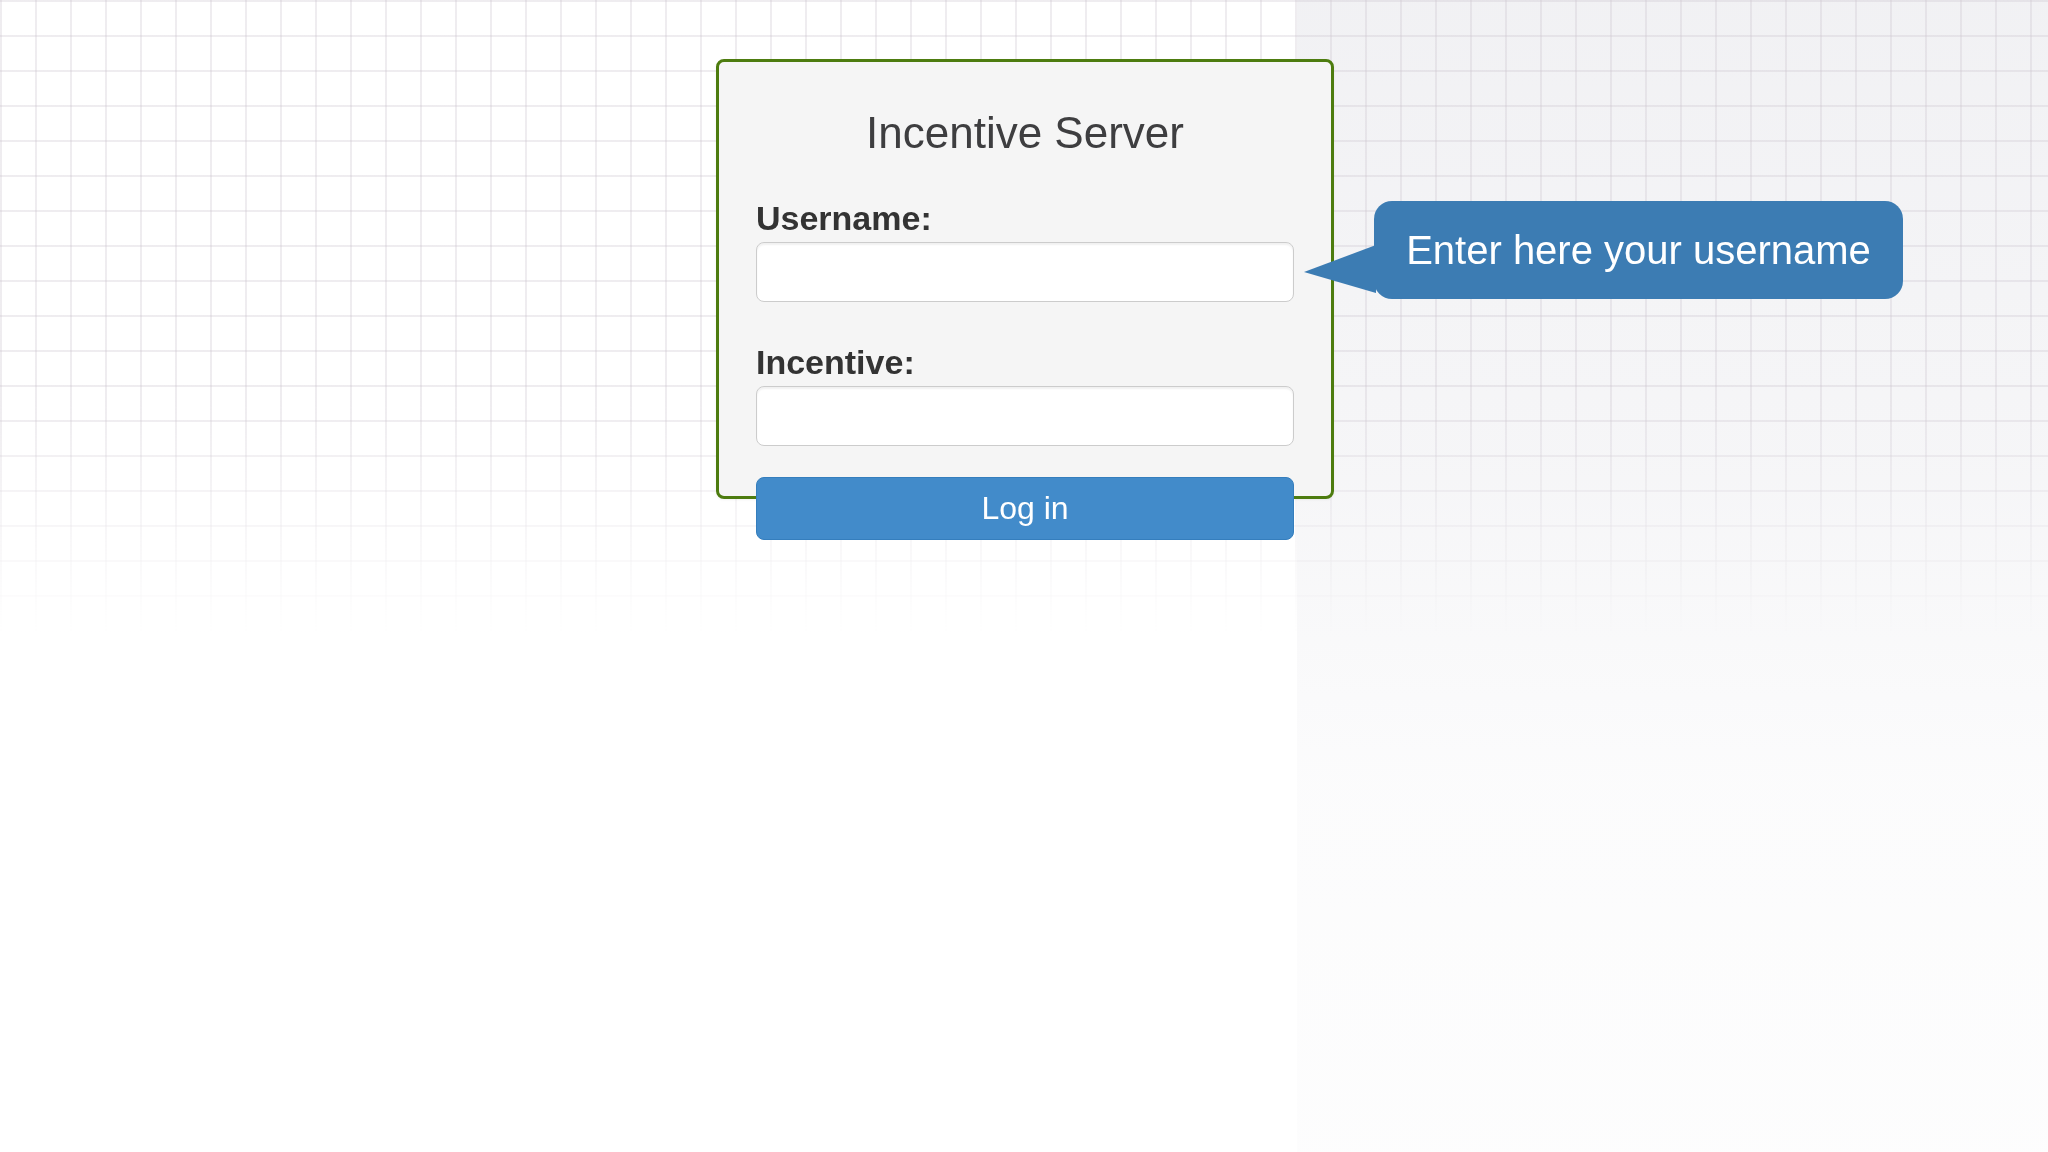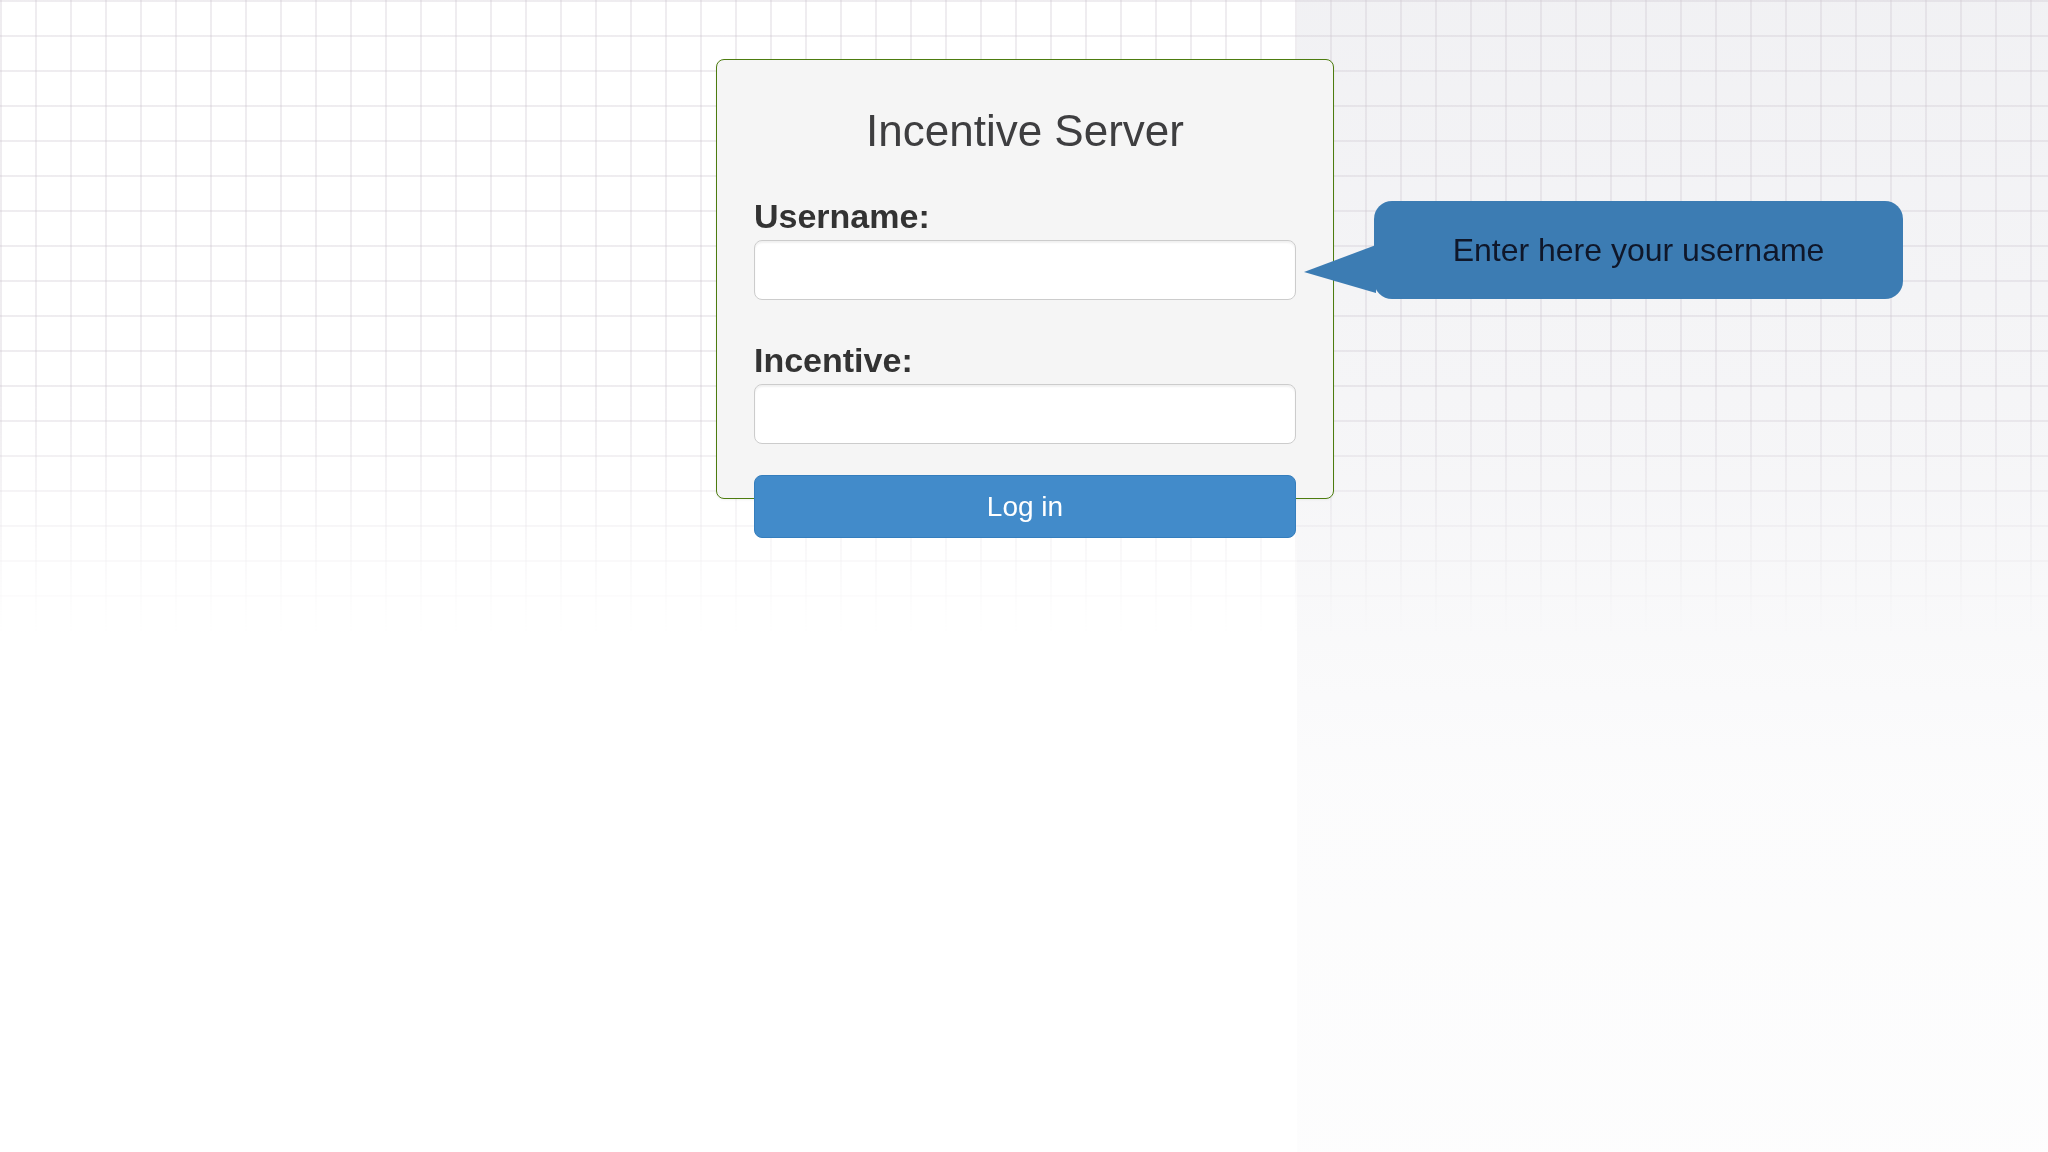--- a/index.html
+++ b/index.html
@@ -40,21 +40,21 @@
   }
 
   .login-panel {
     position: absolute;
     left: 716px;
     top: 59px;
     width: 618px;
     height: 440px;
     box-sizing: border-box;
     background: var(--panel-bg, #f5f5f5);
-    border: 1px solid #4d7c0f;
+    border: 3px solid #4d7c0f;
     border-radius: 8px;
     padding: 40px 37px 0 37px;
     box-shadow: 0 1px 3px rgba(0,0,0,0.05);
     z-index: 2;
   }
 
   .panel-title {
     margin: 6px 0 44px 0;
     text-align: center;
     font-size: 44px;
@@ -92,43 +92,43 @@
 
   .login-button {
     display: block;
     width: 100%;
     height: 63px;
     box-sizing: border-box;
     background: var(--button-blue, #428bca);
     border: 1px solid #357ebd;
     border-radius: 8px;
     color: #ffffff;
-    font-size: 28px;
+    font-size: 32px;
     font-family: inherit;
     cursor: pointer;
   }
 
   .callout {
     position: absolute;
     left: 1374px;
     width: 529px;
     height: 98px;
     background: var(--tooltip-blue, #3c7cb3);
     border-radius: 18px;
     display: flex;
     align-items: center;
     justify-content: center;
     z-index: 3;
   }
   .callout-username { top: 201px; }
   .callout-password { top: 343px; }
 
   .callout-text {
-    color: #0f172a;
-    font-size: 32px;
+    color: #ffffff;
+    font-size: 40px;
     line-height: 42px;
     white-space: nowrap;
   }
 
   .callout-arrow {
     position: absolute;
     left: -70px;
     top: 44px;
     display: block;
   }

